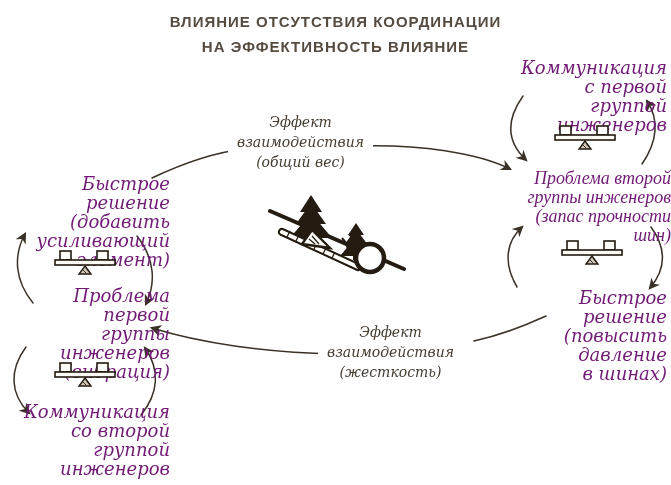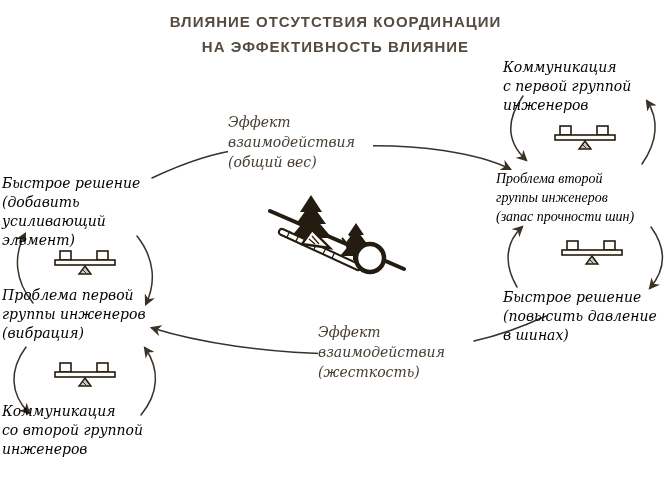--- a/index.html
+++ b/index.html
@@ -6,25 +6,25 @@
   .canvas{
     position:relative;width:671px;height:485px;background:#ffffff;overflow:hidden;
     font-family:"DejaVu Serif","Liberation Serif",serif;color:#4a4036;
   }
   .title{
     position:absolute;top:9px;left:0;width:671px;text-align:center;
     font-family:"Liberation Sans","DejaVu Sans",sans-serif;
     font-weight:bold;font-size:15px;letter-spacing:1px;color:#564b40;line-height:25px;
   }
   .node{
-    position:absolute;text-align:left;font-style:italic;font-size:14px;
-    line-height:19px;white-space:pre-line;color:#000000;
+    position:absolute;text-align:right;font-style:italic;font-size:18px;
+    line-height:19px;white-space:pre-line;color:#701a75;
   }
   .edge-label{
-    position:absolute;text-align:left;font-style:italic;font-size:14px;
+    position:absolute;text-align:center;font-style:italic;font-size:14px;
     line-height:20px;white-space:pre-line;color:#453b30;background:#ffffff;
   }
   .overlay{position:absolute;left:0;top:0;pointer-events:none;}
   .seesaw{position:absolute;}
   .sled{position:absolute;left:256px;top:190px;}
 </style>
 </head>
 <body>
 
 <div class="canvas">

